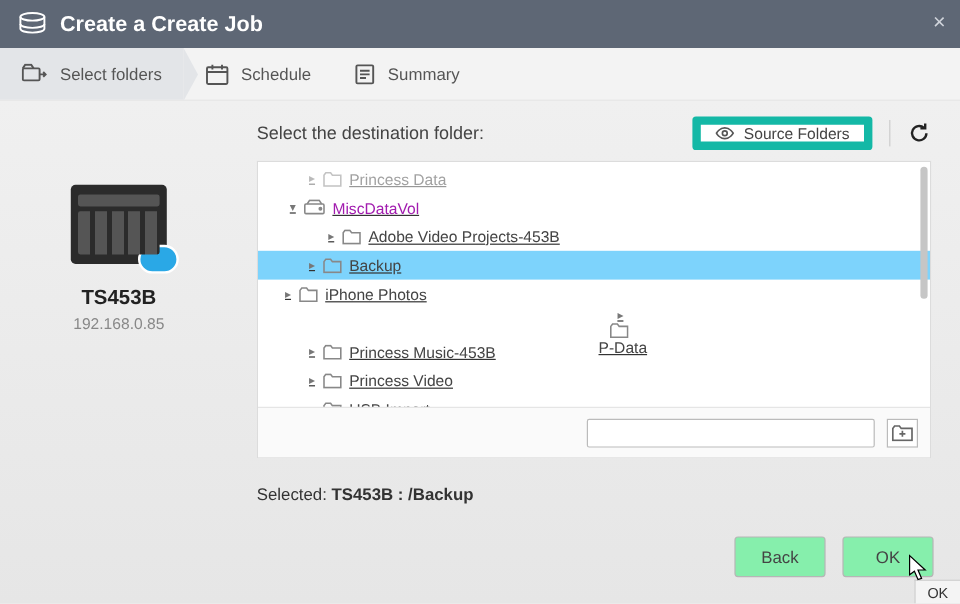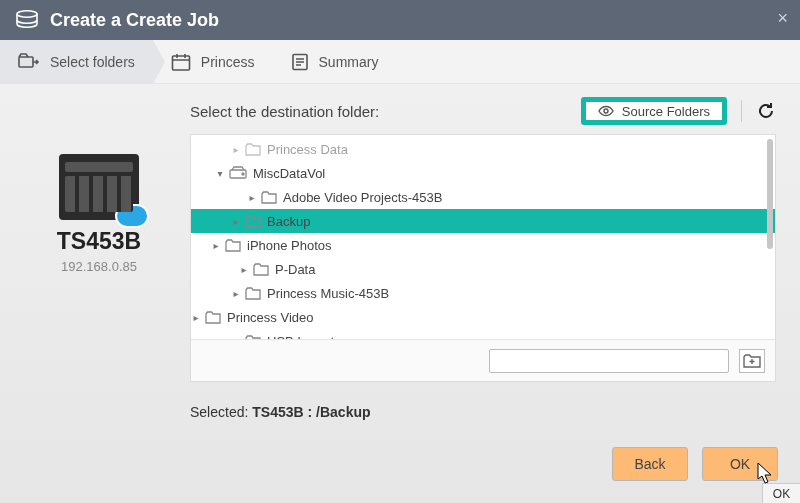--- a/index.html
+++ b/index.html
@@ -103,31 +103,31 @@
     border-radius:2px;
   }
   .cloud-badge {
     position:absolute;
     bottom:-8px; right:-10px;
     width:34px; height:24px;
     background:#2aa8e6;
     border-radius:12px 12px 12px 12px / 12px 12px 12px 12px;
     border:2px solid #fff;
   }
-  .nas-name { font-weight:700; font-size:23px; color:#222;}
+  .nas-name { font-weight:700; font-size:17px; margin-top:10px; color:#222;}
   .nas-ip { color:#888; font-size:13px; margin-top:4px;}
-  .right-col { flex:1; display:flex; flex-direction:column; }
+  .right-col { flex:1; display:flex; flex-direction:column;margin-left:24px; }
   .top-row {
     display:flex; align-items:center; justify-content:space-between;
     height:34px;
   }
   .panel-title { font-size:15px; color:#444; }
   .top-actions { display:flex; align-items:center; gap:14px;}
   .src-btn {
-    border:5px solid #14b8a6;
+    border:7px solid #14b8a6;
     background:#fff;
     height:28px;
     padding:0 12px;
     border-radius:3px;
     display:flex; align-items:center; gap:8px;
     font-size:13px;
     color:#444;
     cursor:pointer;
   }
   .divider-v { width:1px; height:22px; background:#ccc;}
@@ -139,30 +139,31 @@
     background:#fff;
     height:248px;
     display:flex; flex-direction:column;
     position:relative;
   }
   .tree-scroll {
     flex:1; overflow:hidden; position:relative;
   }
   .tree {
     padding-top:2px;
+    text-decoration:underline;
   }
   .row {
     display:flex; align-items:center;
     height:24px;
     font-size:13px;
     color:#444;
     cursor:pointer;
     white-space:nowrap;
   }
-  .row.selected { background:#14b8a6;}
+  .row.selected { background:#7dd3fc;}
   .row.cut { opacity:.5; }
   .caret {
     width:10px; text-align:center; color:#777; font-size:10px;
     margin-right:4px;
   }
   .caret.down::before { content:"▾"; }
   .caret.right::before { content:"▸"; }
   .ficon { margin-right:6px; display:flex; }
   .flabel { }
   .scrollthumb {
@@ -190,21 +191,21 @@
   .selected-line b { font-weight:700;}
   
   .bottom-btns {
     position:absolute;
     right:22px; bottom:22px;
     display:flex; gap:14px;
   }
   .btn {
     height:34px; min-width:76px;
     border:1px solid #b6b6b6;
-    background:#fdba74;
+    background:#86efac;
     border-radius:3px;
     font-size:14px; color:#444;
     cursor:pointer;
   }
   .ext-ok {
     position:absolute;
     right:0; bottom:0;
     width:38px; height:20px;
     background:#f4f4f4;
     border:1px solid #ccc;
@@ -251,21 +252,21 @@
   </div>
   <div class="step">
     <span class="step-icon">
       <svg width="20" height="18" viewBox="0 0 20 18">
           <g fill="none" stroke="#555" stroke-width="1.6">
             <rect x="1.5" y="3" width="17" height="14" rx="1"></rect>
             <path d="M1.5 7h17M6 1v4M14 1v4"></path>
           </g>
         </svg>
     </span>
-    <span>Princess</span>
+    <span>Schedule</span>
   </div>
   <div class="step">
     <span class="step-icon">
       <svg width="18" height="18" viewBox="0 0 18 18">
           <g fill="none" stroke="#555" stroke-width="1.6">
             <rect x="2" y="1.5" width="14" height="15" rx="1"></rect>
             <path d="M5 6h8M5 9h8M5 12h5"></path>
           </g>
         </svg>
     </span>
@@ -327,21 +328,21 @@
             <span class="caret down"></span>
             <span class="ficon">
               <svg width="18" height="14" viewBox="0 0 18 14">
                   <g fill="none" stroke="#888" stroke-width="1.3">
                     <rect x="1" y="4" width="16" height="8" rx="1"></rect>
                     <circle cx="14" cy="8" r="1" fill="#888"></circle>
                     <path d="M3 4l2-3h8l2 3"></path>
                   </g>
                 </svg>
             </span>
-            <span class="flabel" style="color:#404040">MiscDataVol</span>
+            <span class="flabel" style="color:#a21caf">MiscDataVol</span>
           </div>
 
         <div class="row" style="padding-left: 56px;">
               <span class="caret right"></span>
               <span class="ficon">
                 <svg width="16" height="13" viewBox="0 0 16 13">
                   <path d="M1 3l1.5-2h4l1.5 2H15v9H1z" fill="none" stroke="#888" stroke-width="1.3"></path>
                 </svg>
               </span>
               <span class="flabel">Adobe Video Projects-453B</span>
@@ -357,39 +358,39 @@
             </div>
             <div class="row" style="padding-left: 20px;">
               <span class="caret right"></span>
               <span class="ficon">
                 <svg width="16" height="13" viewBox="0 0 16 13">
                   <path d="M1 3l1.5-2h4l1.5 2H15v9H1z" fill="none" stroke="#888" stroke-width="1.3"></path>
                 </svg>
               </span>
               <span class="flabel">iPhone Photos</span>
             </div>
-            <div class="row" style="padding-left: 48px;">
+            <div class="row" style="padding-left: 48px; flex-direction: column;">
               <span class="caret right"></span>
               <span class="ficon">
                 <svg width="16" height="13" viewBox="0 0 16 13">
                   <path d="M1 3l1.5-2h4l1.5 2H15v9H1z" fill="none" stroke="#888" stroke-width="1.3"></path>
                 </svg>
               </span>
               <span class="flabel">P-Data</span>
             </div>
             <div class="row" style="padding-left: 40px;">
               <span class="caret right"></span>
               <span class="ficon">
                 <svg width="16" height="13" viewBox="0 0 16 13">
                   <path d="M1 3l1.5-2h4l1.5 2H15v9H1z" fill="none" stroke="#888" stroke-width="1.3"></path>
                 </svg>
               </span>
               <span class="flabel">Princess Music-453B</span>
             </div>
-            <div class="row" style="">
+            <div class="row" style="padding-left: 40px;">
               <span class="caret right"></span>
               <span class="ficon">
                 <svg width="16" height="13" viewBox="0 0 16 13">
                   <path d="M1 3l1.5-2h4l1.5 2H15v9H1z" fill="none" stroke="#888" stroke-width="1.3"></path>
                 </svg>
               </span>
               <span class="flabel">Princess Video</span>
             </div>
             <div class="row" style="padding-left: 40px;">
               <span class="caret right"></span>

